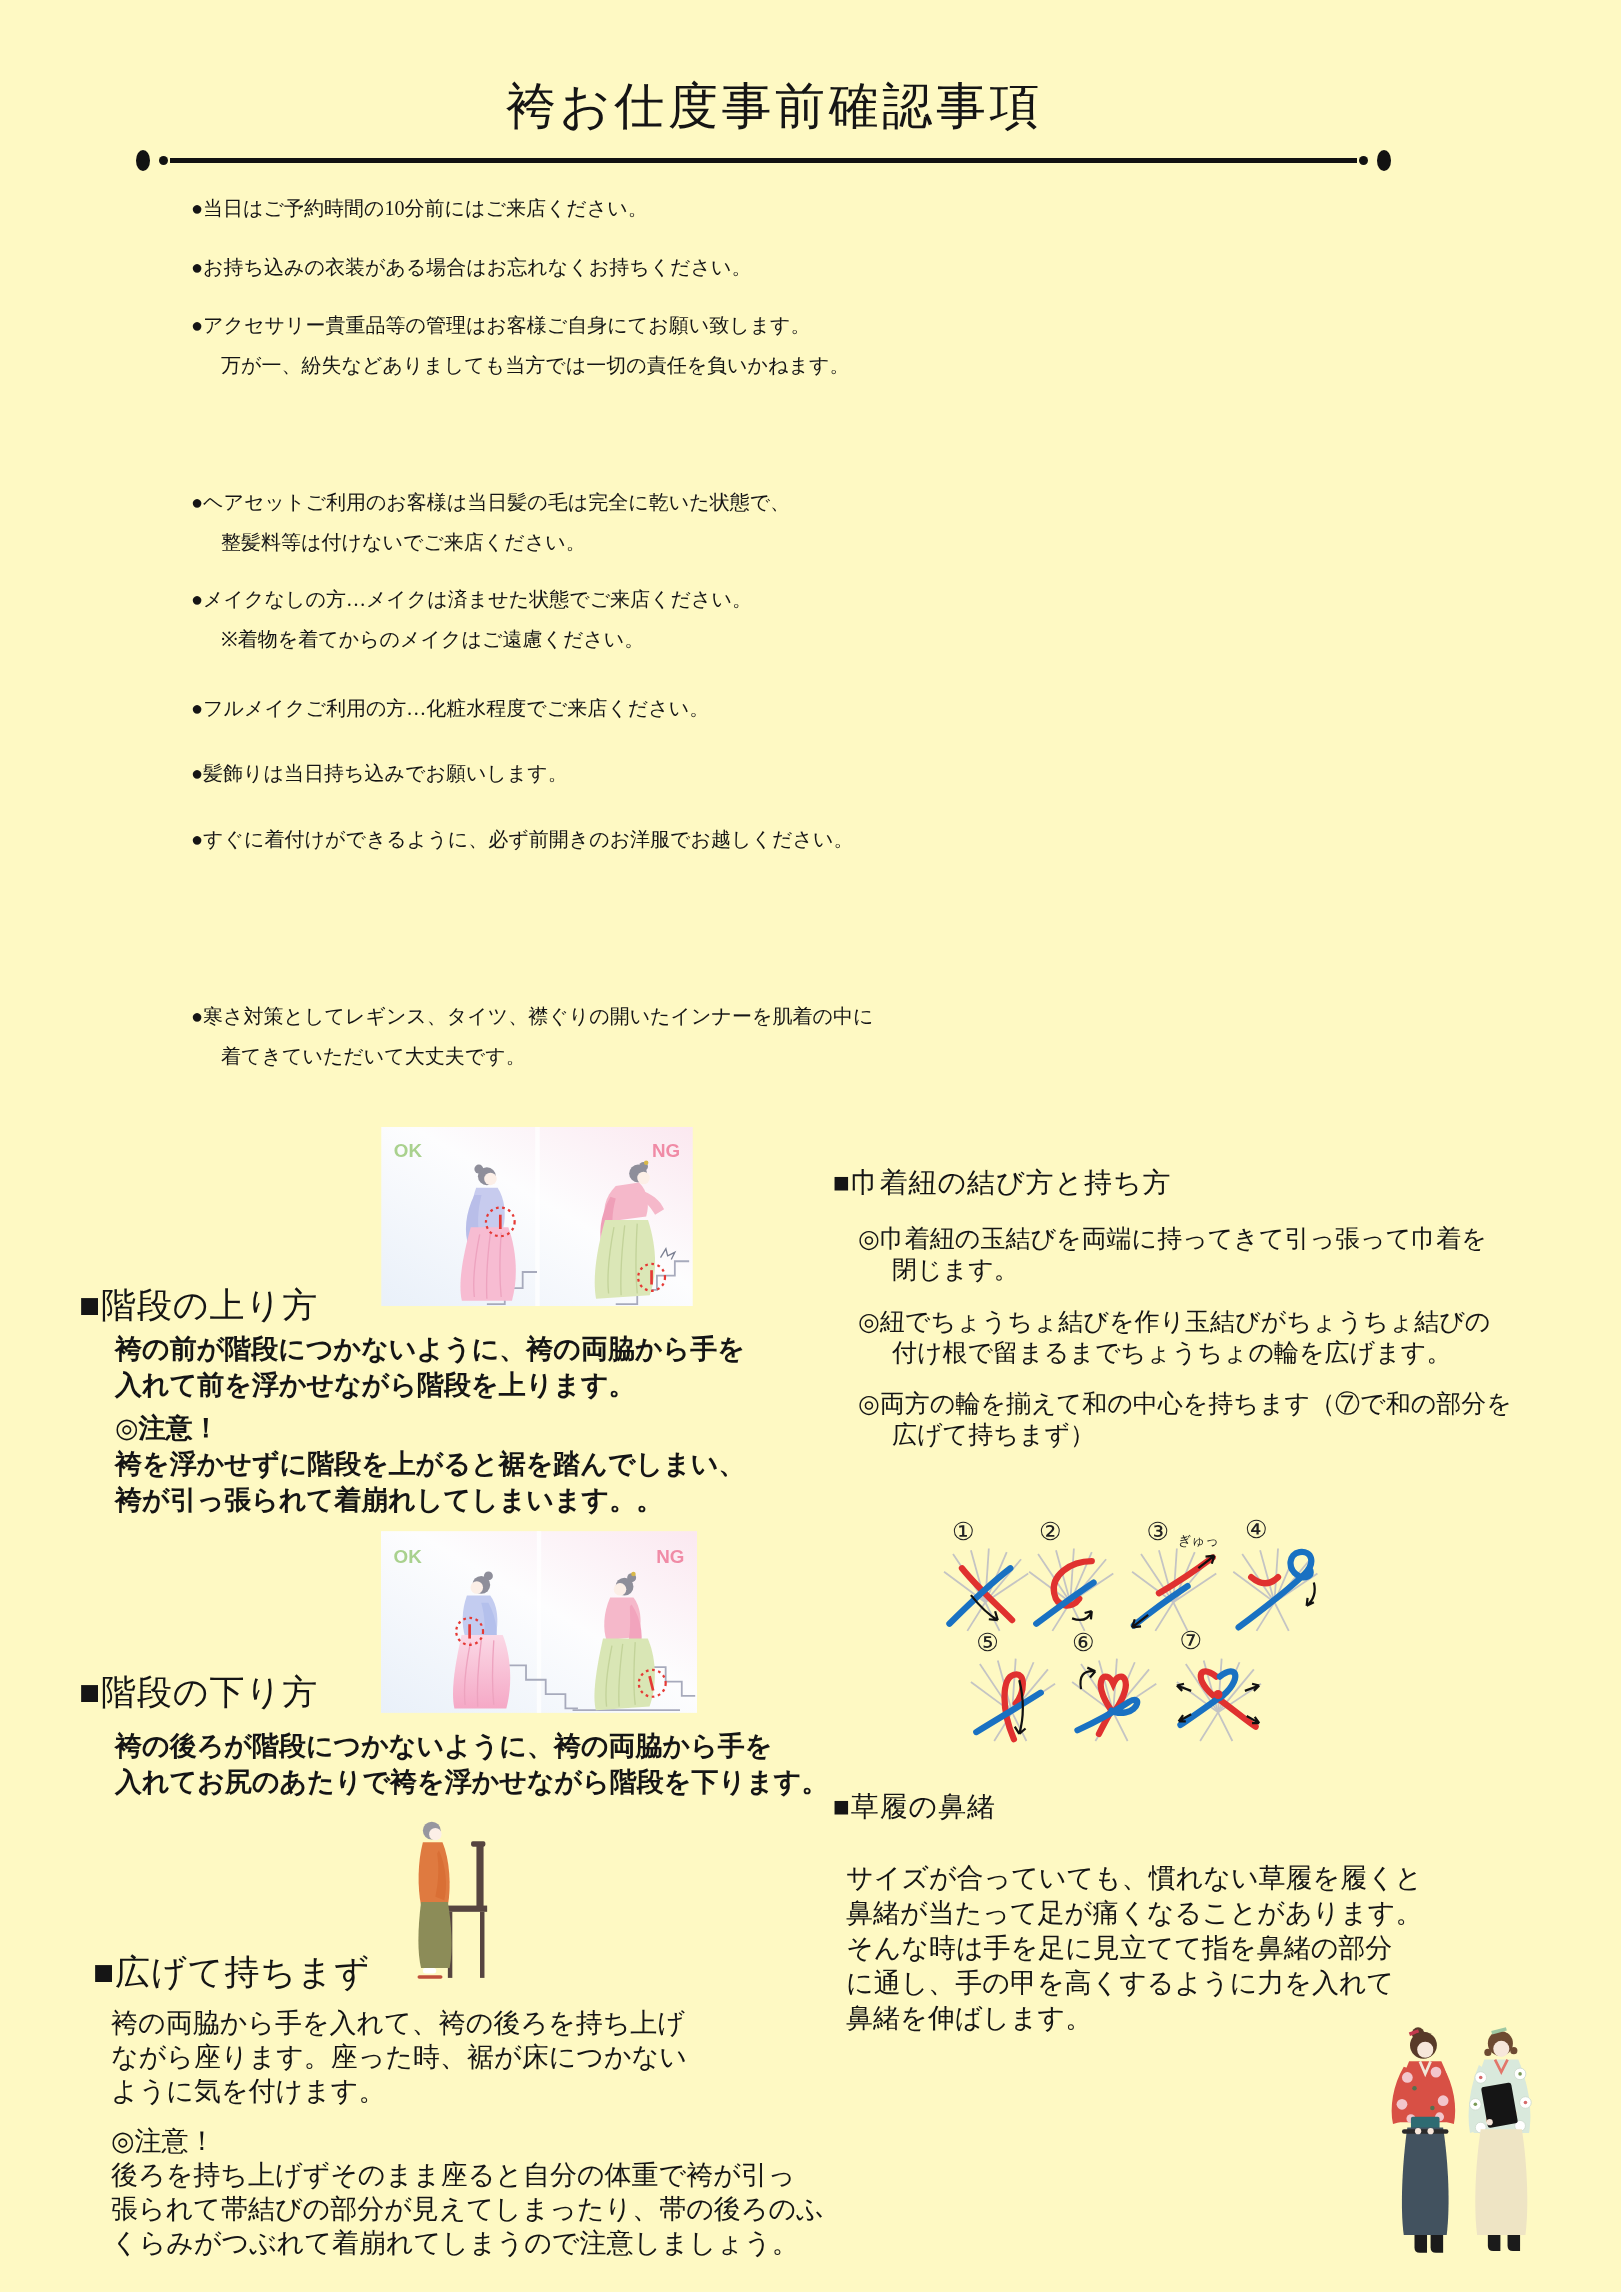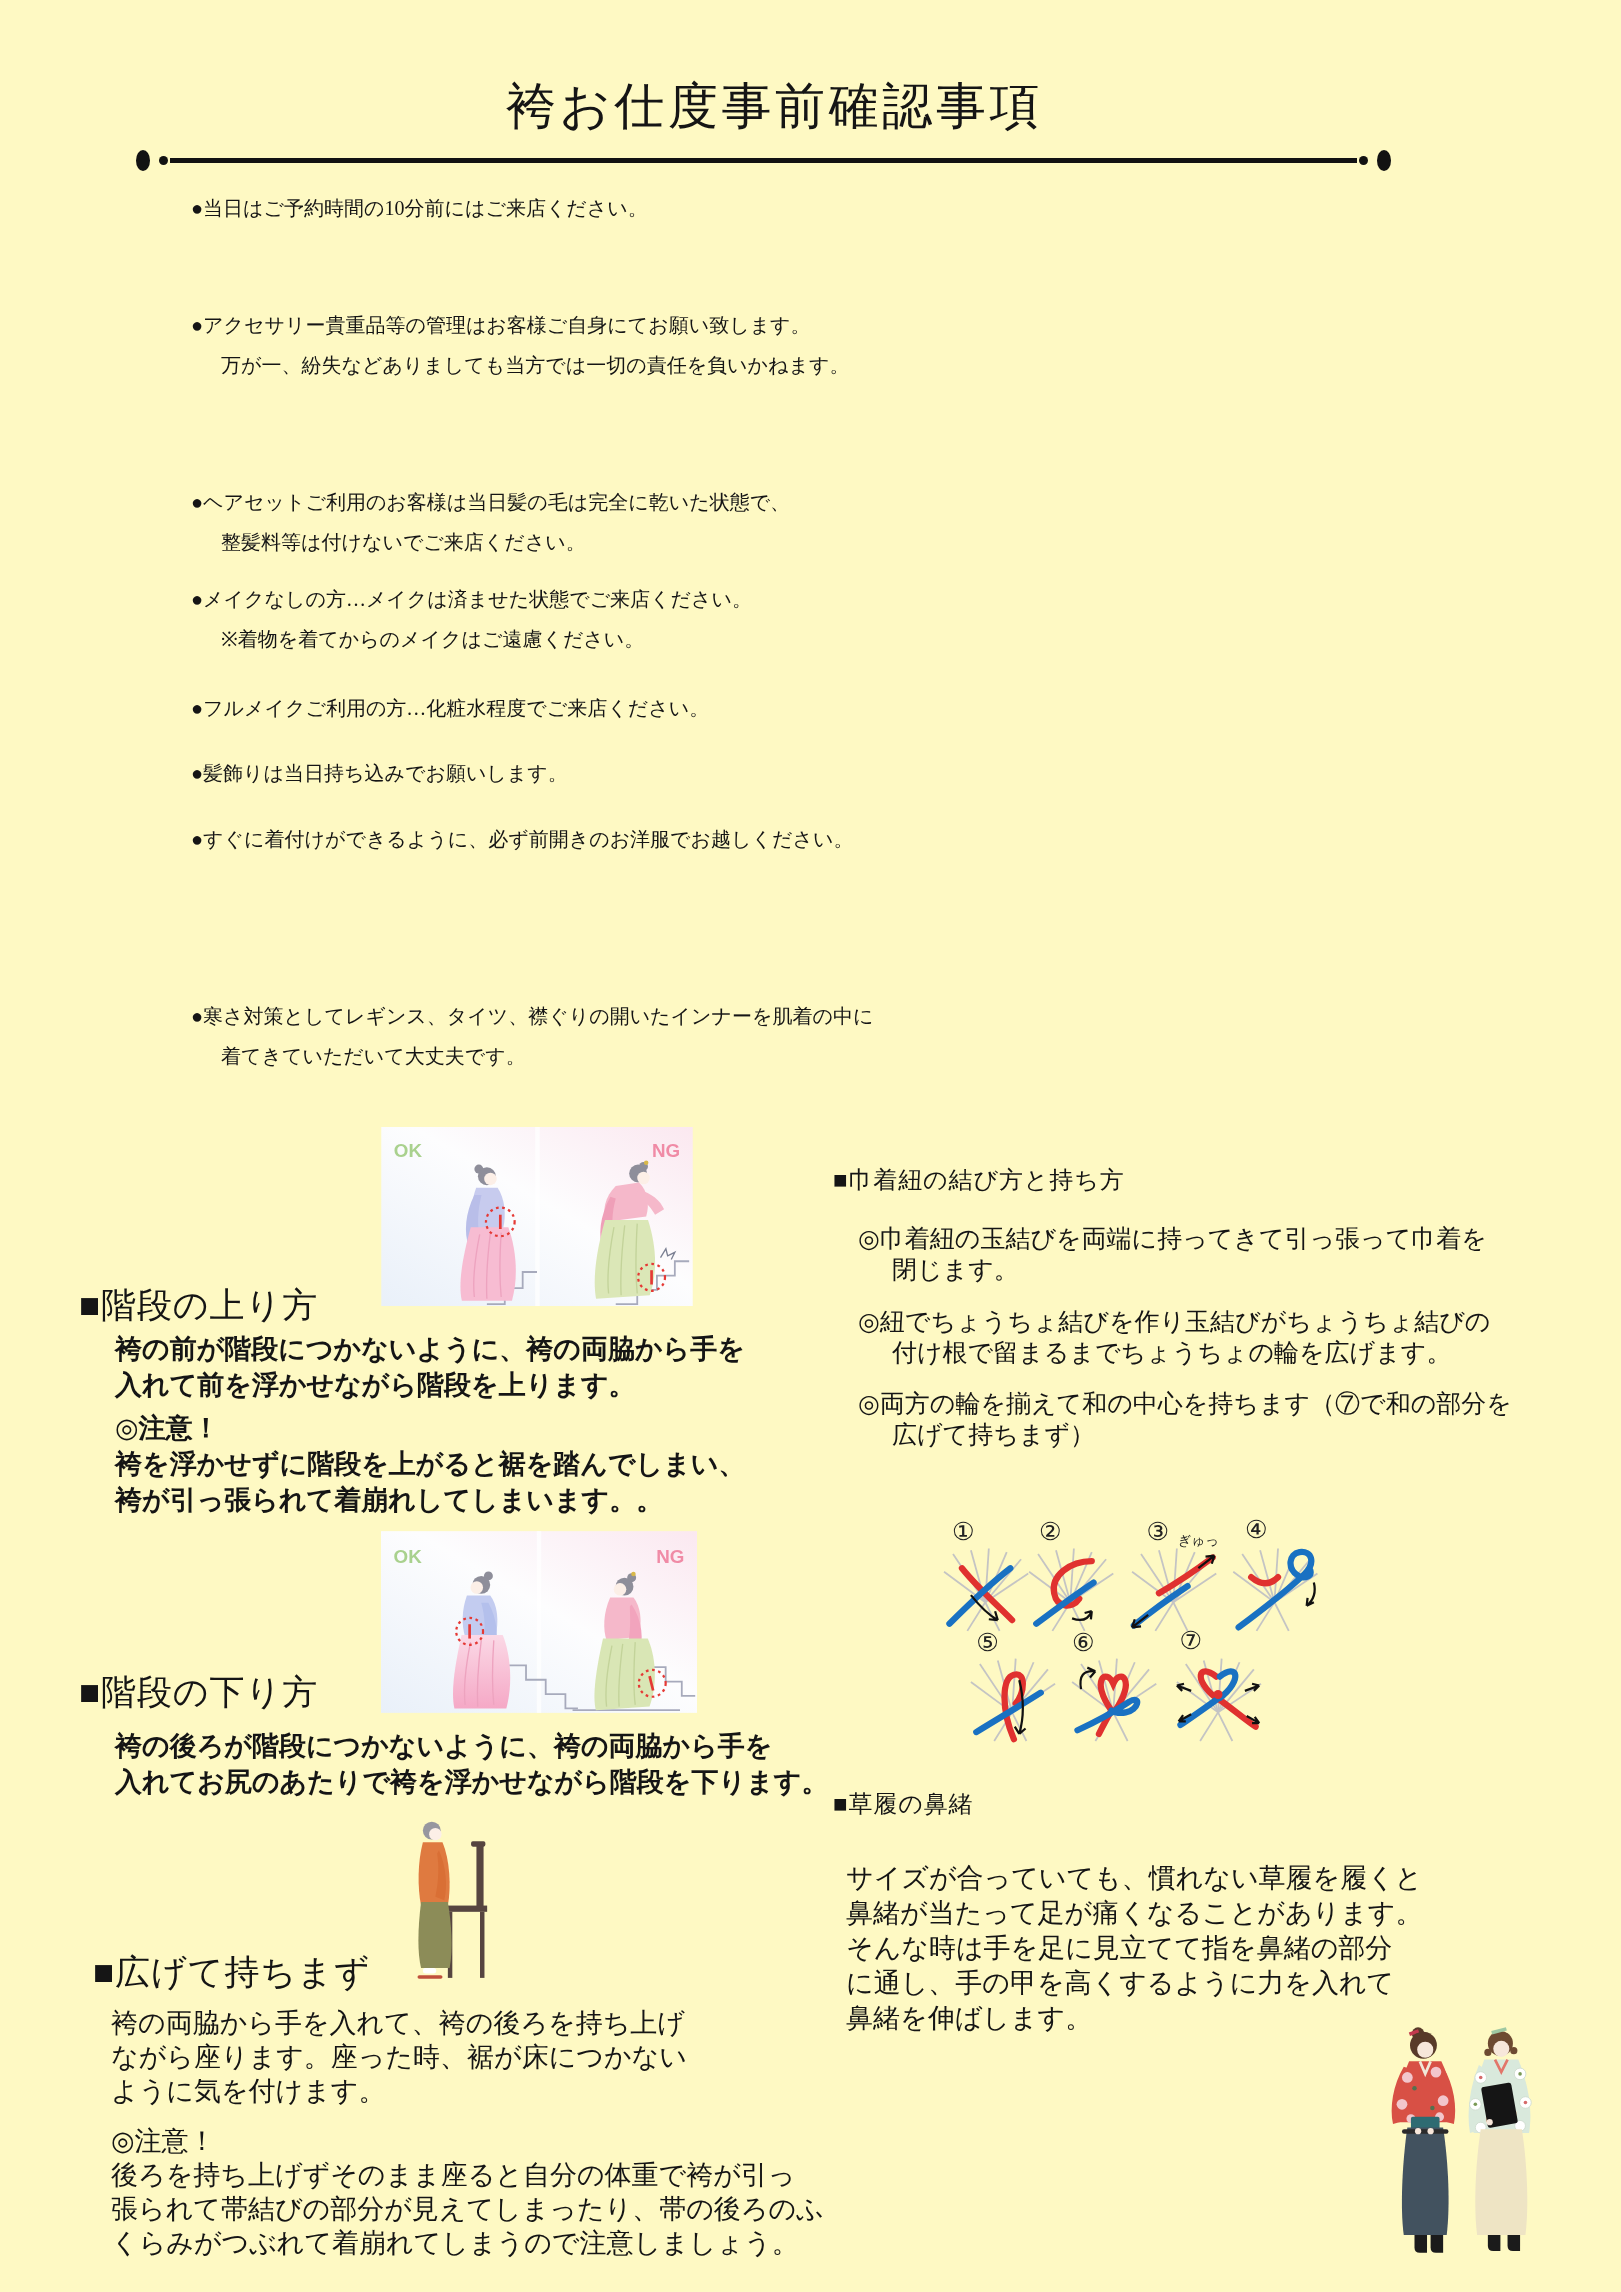--- a/index.html
+++ b/index.html
@@ -20,21 +20,21 @@
 
   .bullet{left:191px;font-size:20px;line-height:40px;padding-left:30px;text-indent:-30px;}
   .hair-heading{left:186px;top:414px;font-size:34px;color:#595959;letter-spacing:2.7px;}
 
   .infobox{left:67px;top:1109px;width:297px;height:156px;background:#eceeee;}
   .infobox .pin{position:absolute;width:11.6px;height:11.6px;border-radius:50%;background:#c2cacd;}
   .infobox .label{position:absolute;left:0;top:0;width:100%;height:100%;display:flex;align-items:center;justify-content:center;
     font-family:"Liberation Sans","DejaVu Sans",sans-serif;font-weight:bold;font-size:36px;letter-spacing:0.9px;color:#111;}
 
   .sec-heading{font-size:35px;letter-spacing:0.9px;}
-  .sec-heading-r{font-size:24px;letter-spacing:0.9px;}
+  .sec-heading-r{font-size:28px;letter-spacing:0.9px;}
   .body-l{font-size:27px;line-height:36px;font-weight:bold;}
   .body-chair{font-size:27px;line-height:34px;}
   .step{left:858px;font-size:25px;line-height:31px;padding-left:34px;text-indent:-34px;}
   .zori-body{font-size:27px;line-height:35px;}
   svg text{font-family:"Liberation Sans","DejaVu Sans",sans-serif;}
 </style>
 </head>
 <body>
 
 <div class="page">
@@ -43,20 +43,21 @@
 
   <div class="abs rule">
     <div class="dotbigL"></div>
     <div class="dotsmlL"></div>
     <div class="line"></div>
     <div class="dotsmlR"></div>
     <div class="dotbigR"></div>
   </div>
 
   <div class="abs bullet pre" style="top:188px;">●当日はご予約時間の10分前にはご来店ください。</div>
+  <div class="abs bullet pre" style="top:247px;">●お持ち込みの衣装がある場合はお忘れなくお持ちください。</div>
   <div class="abs bullet pre" style="top:305px;">●アクセサリー貴重品等の管理はお客様ご自身にてお願い致します。
 万が一、紛失などありましても当方では一切の責任を負いかねます。</div>
 
   <div class="abs bullet pre" style="top:482px;">●ヘアセットご利用のお客様は当日髪の毛は完全に乾いた状態で、
 整髪料等は付けないでご来店ください。</div>
   <div class="abs bullet pre" style="top:579px;">●メイクなしの方…メイクは済ませた状態でご来店ください。
 ※着物を着てからのメイクはご遠慮ください。</div>
   <div class="abs bullet pre" style="top:688px;">●フルメイクご利用の方…化粧水程度でご来店ください。</div>
   <div class="abs bullet pre" style="top:753px;">●髪飾りは当日持ち込みでお願いします。</div>
   <div class="abs bullet pre" style="top:819px;">●すぐに着付けができるように、必ず前開きのお洋服でお越しください。</div>

